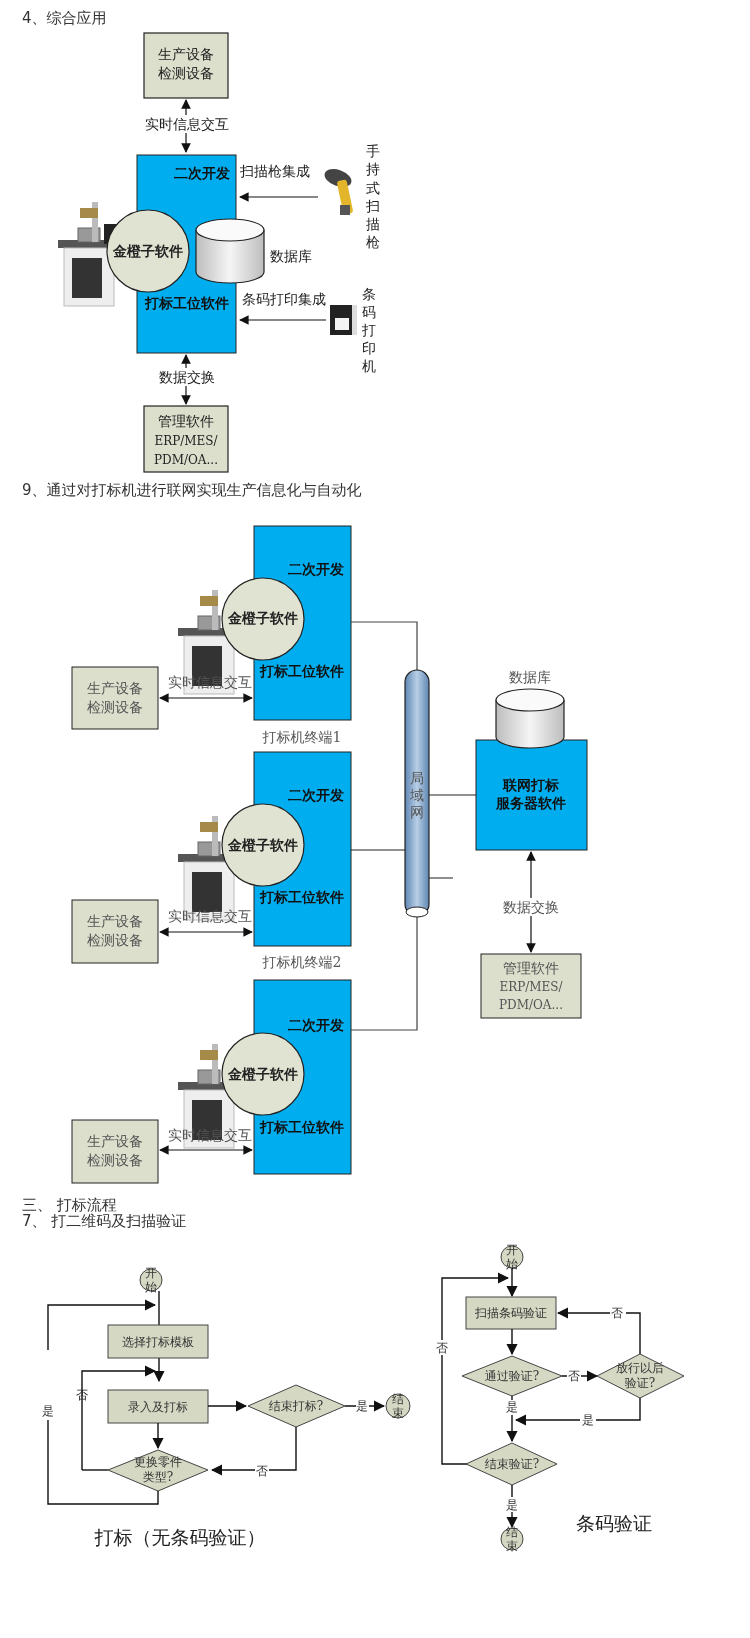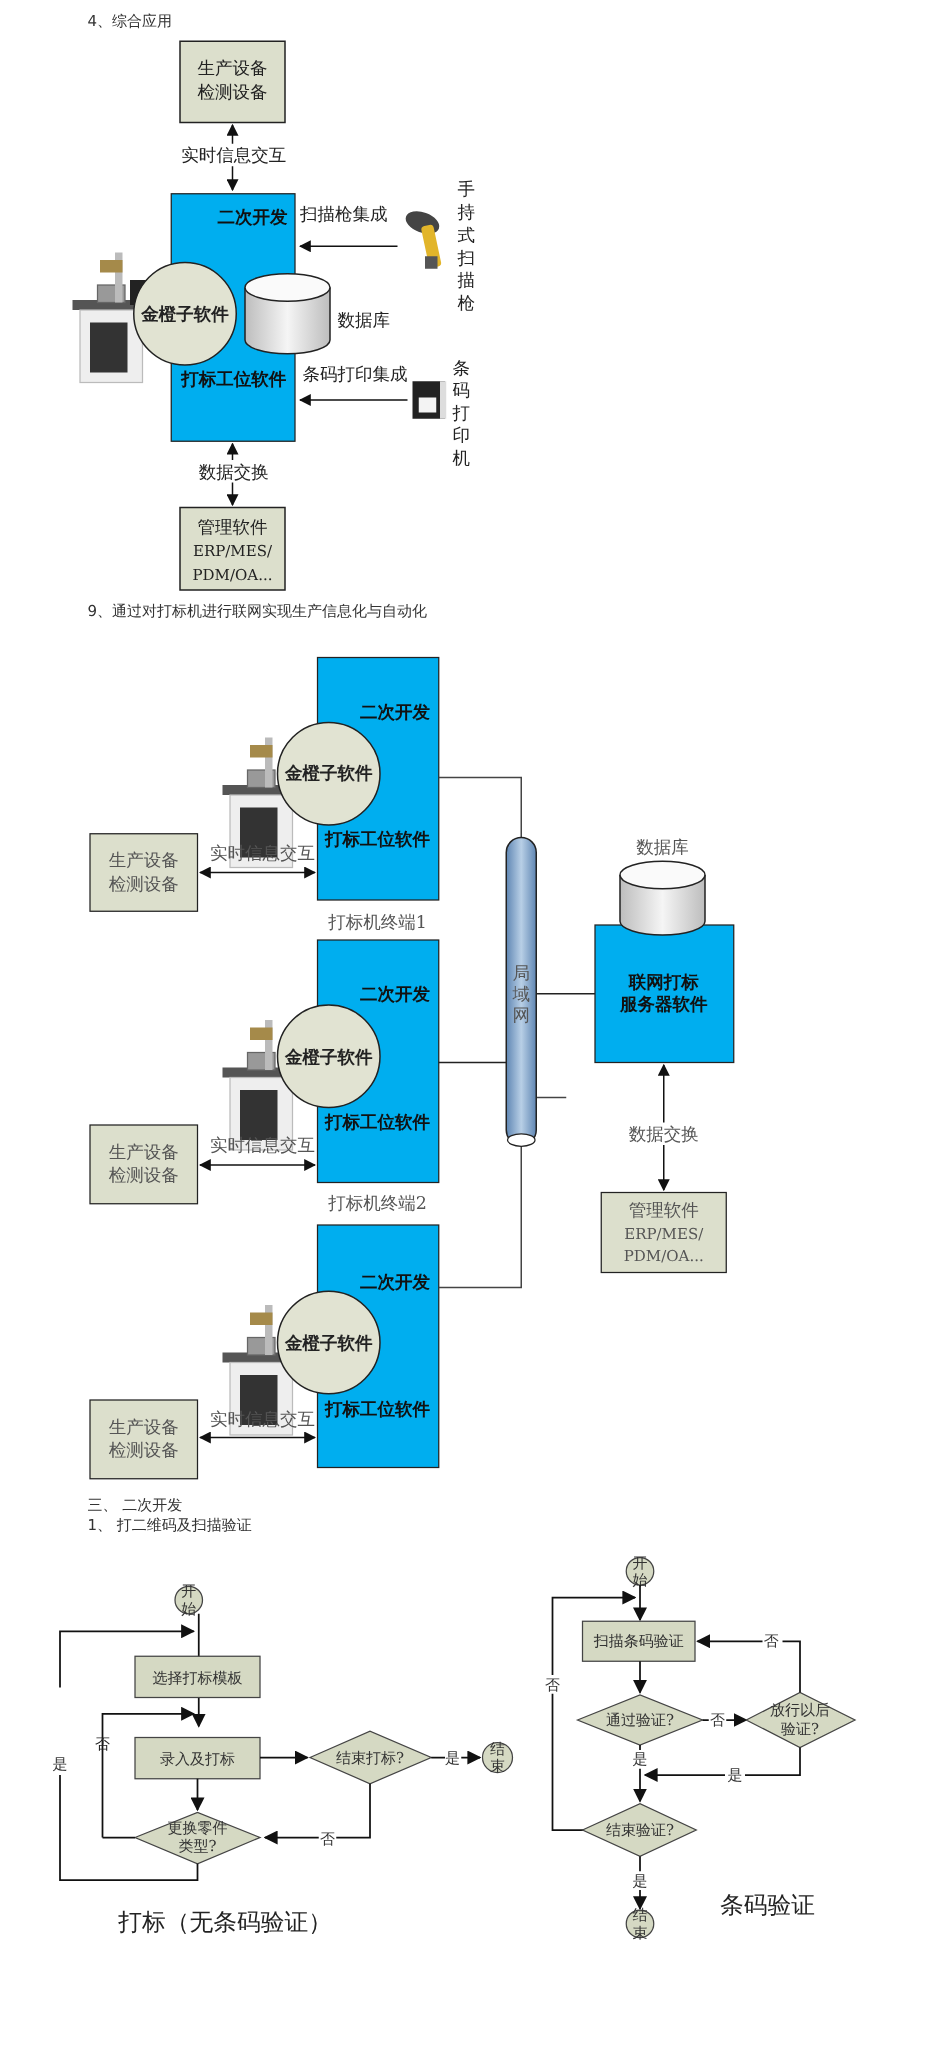--- a/index.html
+++ b/index.html
@@ -1,34 +1,34 @@
 <!DOCTYPE html>
 <html><head>
 <meta charset="utf-8">
 <style>
   html, body { margin:0; padding:0; background:#ffffff; }
   body { width:750px; height:1638px; position:relative; overflow:hidden;
          font-family:"DejaVu Sans", "Liberation Sans", sans-serif; }
-  .heading { position:absolute; font-size:12px; color:#333; white-space:nowrap;margin-left:48px; }
+  .heading { position:absolute; font-size:15px; color:#333; white-space:nowrap; }
   svg { position:absolute; left:0; top:0; }
   svg text { font-family:"DejaVu Serif", "Liberation Serif", serif; }
   .lbl { font-size:14px; fill:#222; }
   .lbl-soft { font-size:14px; fill:#555; }
   .blue-txt { font-size:14px; fill:#111; font-weight:bold; }
   .box-txt { font-size:14px; fill:#222; }
   .fc-txt { font-size:12px; fill:#333; }
   .cap { font-size:19px; fill:#222; }
 </style>
 </head>
 <body>
 
 <div class="heading" style="left:22px;top:9px;">4、综合应用</div>
 <div class="heading" style="left:22px;top:481px;">9、通过对打标机进行联网实现生产信息化与自动化</div>
-<div class="heading" style="left:22px;top:1196px;">三、 二次开发</div>
-<div class="heading" style="left:22px;top:1212px;">1、 打二维码及扫描验证</div>
+<div class="heading" style="left:22px;top:1196px;">三、 打标流程</div>
+<div class="heading" style="left:22px;top:1212px;">7、 打二维码及扫描验证</div>
 
 <svg width="750" height="1638">
   <defs>
     <marker id="arr" viewBox="0 0 10 10" refX="9" refY="5" markerWidth="8" markerHeight="8" orient="auto-start-reverse">
       <path d="M0,0 L10,5 L0,10 z" fill="#111"></path>
     </marker>
     <linearGradient id="dbgrad" x1="0" x2="1">
       <stop offset="0" stop-color="#bdbdbd"></stop>
       <stop offset="0.5" stop-color="#f5f5f5"></stop>
       <stop offset="1" stop-color="#bdbdbd"></stop>

